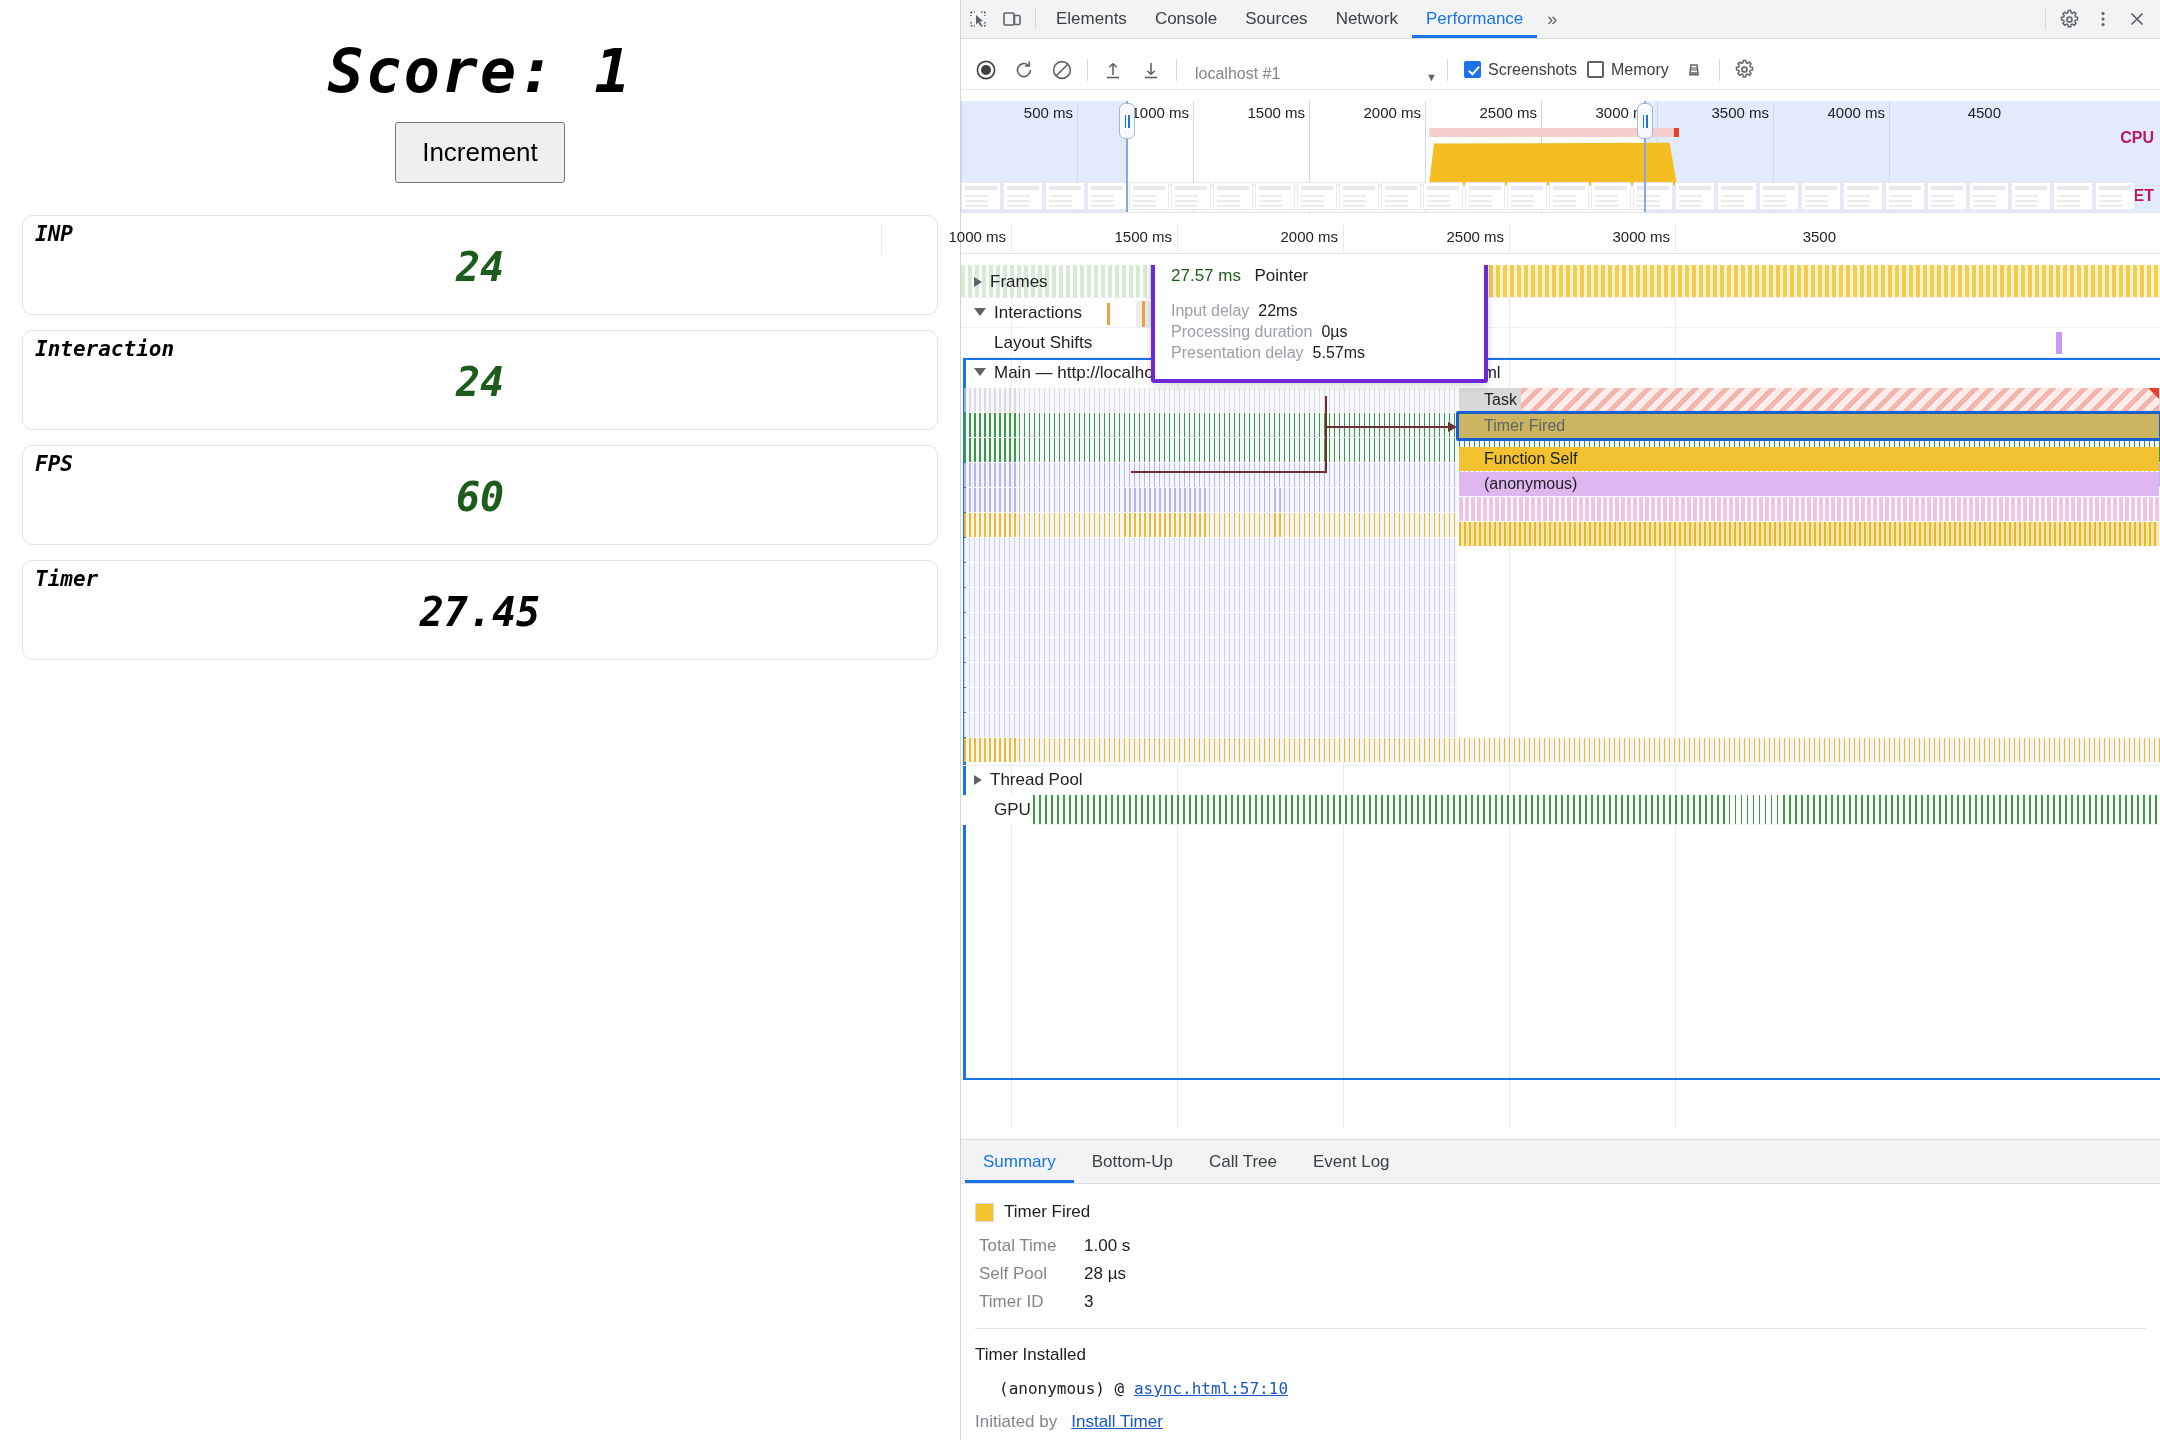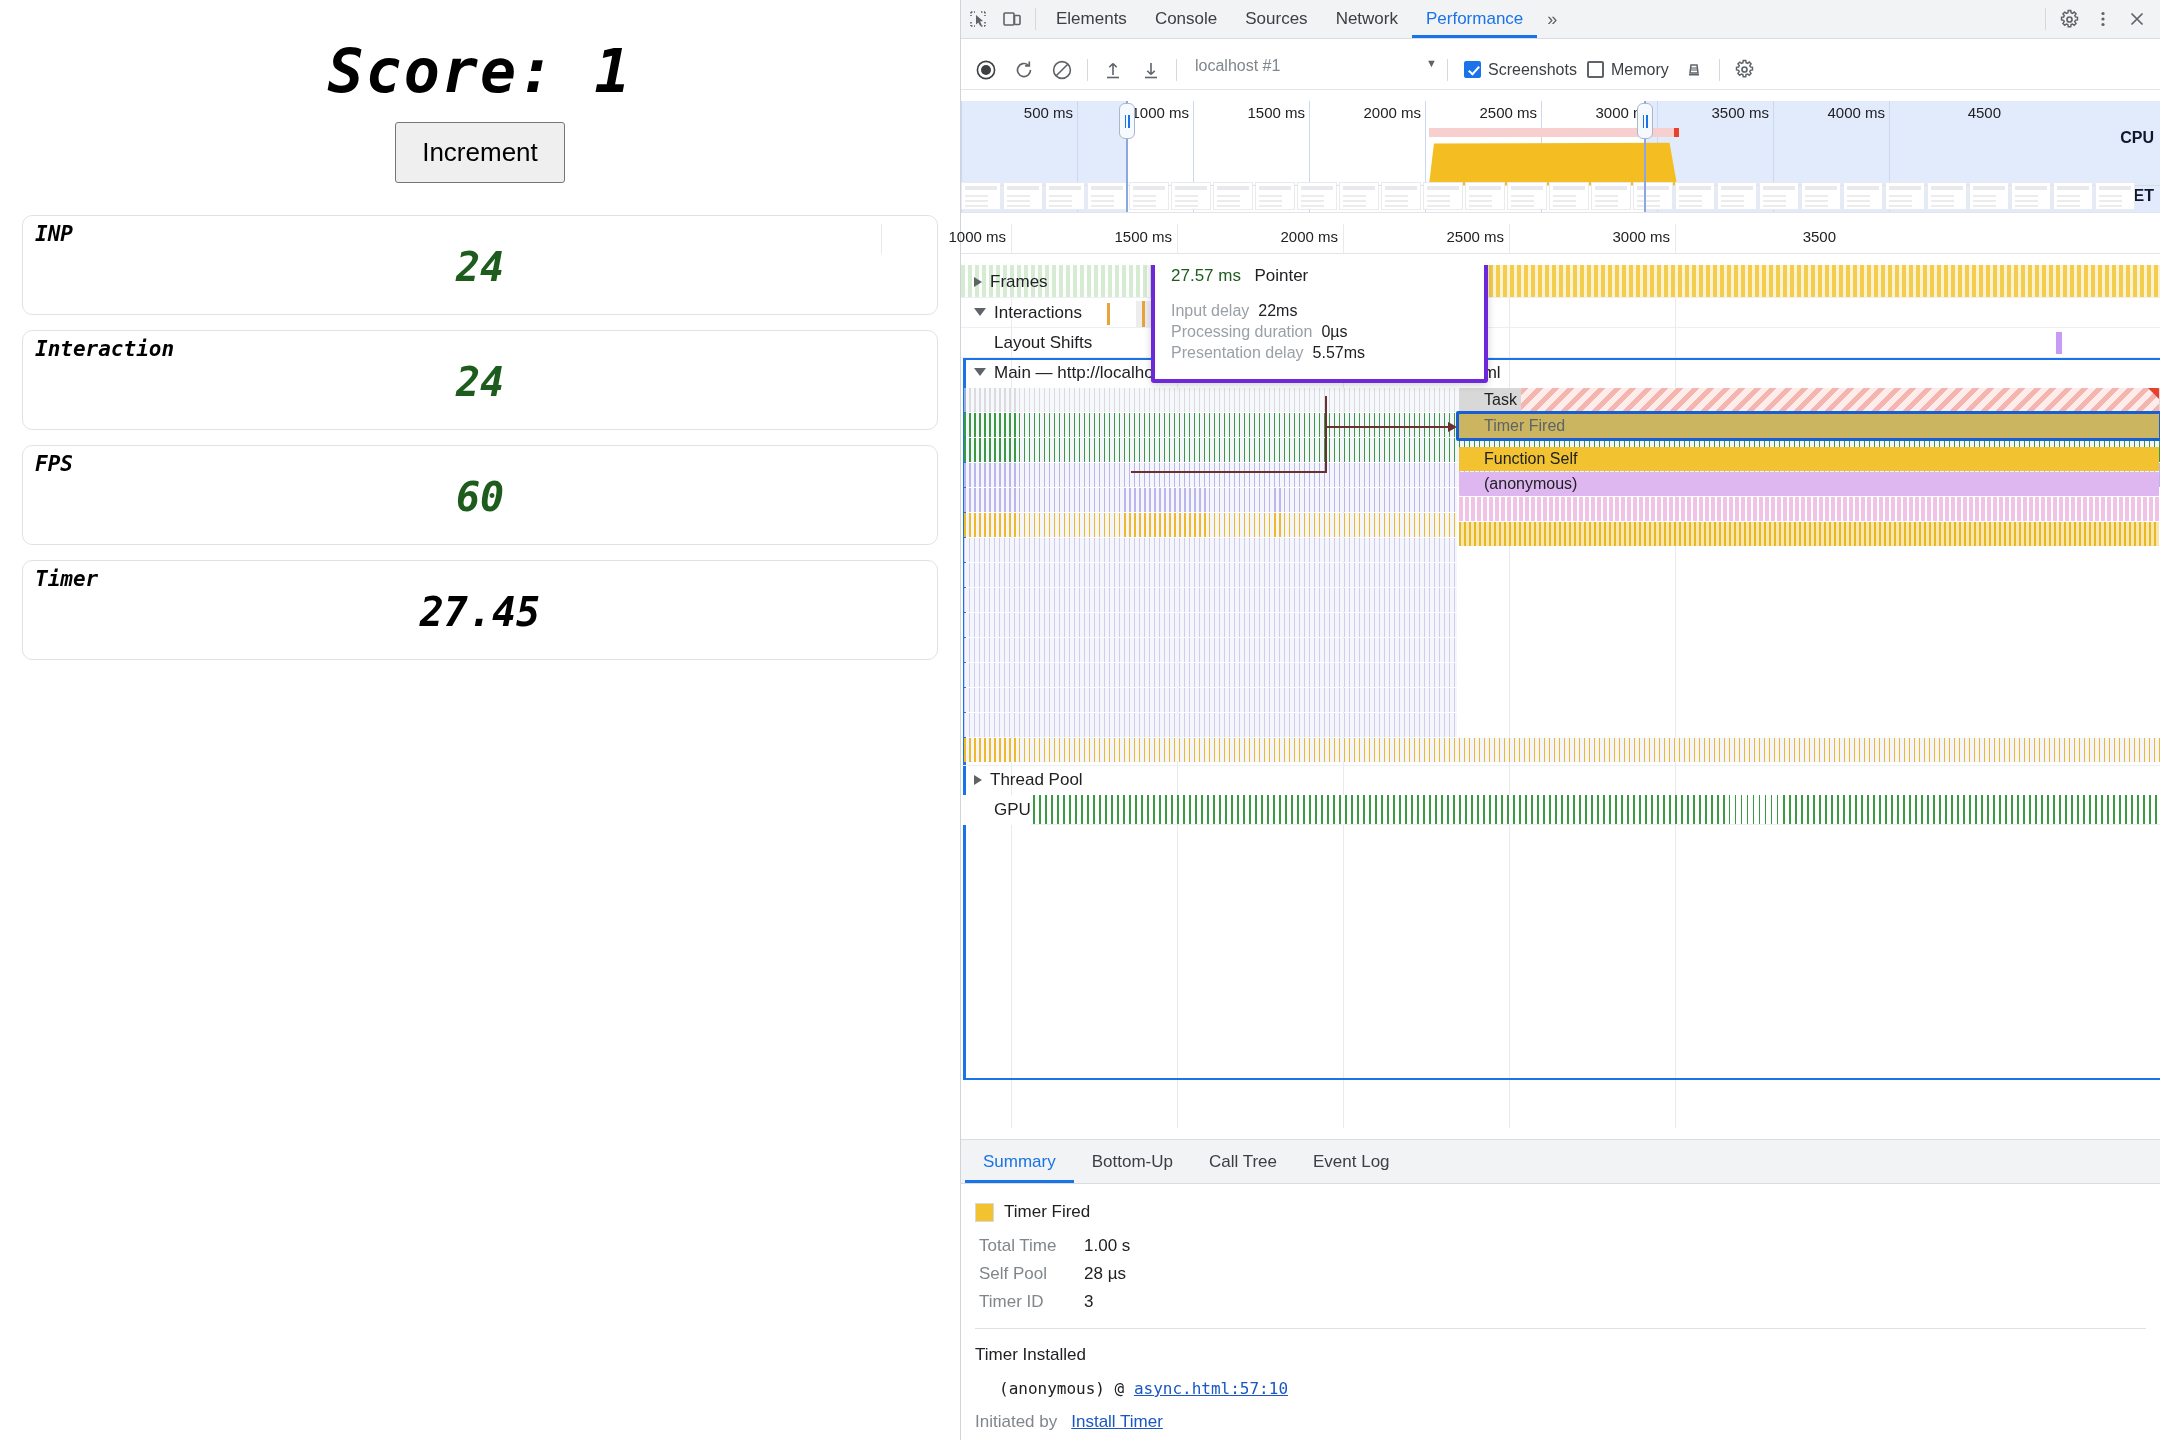--- a/index.html
+++ b/index.html
@@ -85,21 +85,21 @@
   .dt-more { padding:0 10px; color:#5f6368; font-size:18px; cursor:pointer; }
   .dt-right { margin-left:auto; display:flex; align-items:center; padding-right:6px; }
 
   
   .dt-toolbar {
     height:40px; background:#fff; display:flex; align-items:center;
     border-bottom:1px solid #e3e5e8; flex:0 0 40px; padding-left:6px;
   }
   .tb-ico { width:38px; height:30px; display:flex; align-items:center; justify-content:center; cursor:pointer; color:#5f6368; }
   .tb-sel {
-    display:flex; align-items:flex-start; width:250px; height:26px;
+    display:flex; align-items:flex-end; width:250px; height:26px;
     margin-left:8px; color:#80868b; font-size:16px; cursor:pointer;
     position:relative; padding-left:4px;
   }
   .tb-sel .caret { margin-left:auto; font-size:11px; color:#5f6368; padding-right:4px;}
   .chk-wrap { display:flex; align-items:center; margin-left:10px; cursor:pointer; font-size:16px; color:#3c4043; }
   .chk {
     width:17px; height:17px; border:2px solid #5f6368; border-radius:2px;
     margin-right:7px; background:#fff; flex:0 0 17px;
   }
   .chk.on { background:#1a73e8; border-color:#1a73e8; position:relative; }
@@ -119,21 +119,21 @@
   .ov-tick {
     position:absolute; top:0; height:112px; border-left:1px solid #cbd8f0;
   }
   .ov-tick span {
     position:absolute; right:4px; top:3px; font-size:15px; color:#202124; white-space:nowrap;
   }
   .cpu-band {
     position:absolute; background:#f4bd21; border-radius:2px 2px 0 0;
   }
   .ov-label {
-    position:absolute; right:6px; font-size:16px; color:#0f172a; font-weight:bold;
+    position:absolute; right:6px; font-size:16px; color:#be185d; font-weight:bold;
   }
   .ov-red { position:absolute; height:9px; background:#f7cfcf; }
   .ov-red .cap { position:absolute; right:0; top:0; width:5px; height:9px; background:#e8402a; }
   .ov-netline { position:absolute; height:1px; background:#dadce0; }
   .ov-handle {
     position:absolute; top:2px; width:16px; height:36px;
     background:#f6f9fe; border:1px solid #aab6cc; border-radius:6px;
     display:flex; align-items:center; justify-content:center; cursor:col-resize; z-index:6;
   }
   .ov-handle i {

